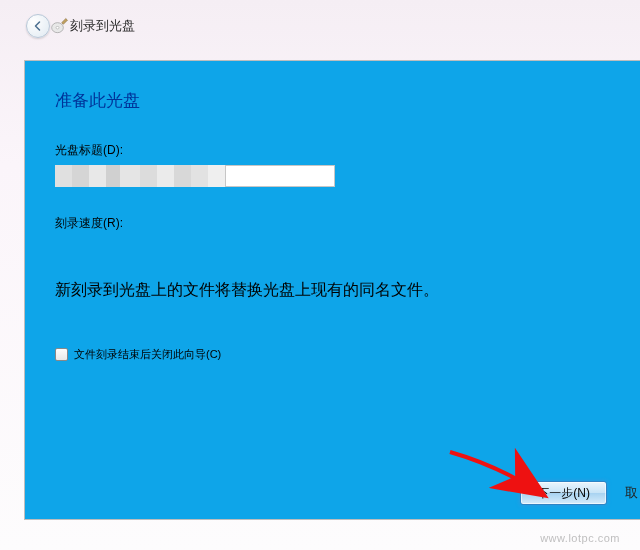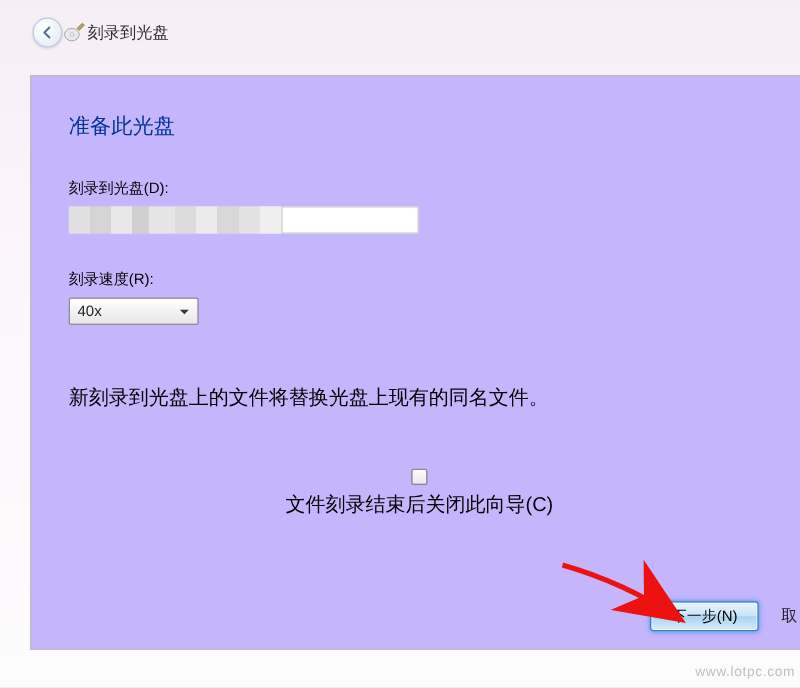--- a/index.html
+++ b/index.html
@@ -36,21 +36,21 @@
   .header-title {
     color: #2b2b2b;
     font-size: 13px;
   }
   .panel {
     position: absolute;
     left: 24px;
     top: 60px;
     right: 0;
     bottom: 30px;
-    background: #c4b5fd;
+    background: #0ea5e9;
     border: 1px solid #bdbdbd;
     border-right: none;
     padding: 28px 24px 20px 30px;
   }
   .page-heading {
     color: #003399;
     font-size: 17px;
     font-weight: normal;
     margin: 0 0 30px 0;
   }
@@ -103,22 +103,21 @@
   }
   .note-text {
     color: #000;
     font-size: 16px;
     margin-bottom: 46px;
   }
   .checkbox-row {
     display: flex;
     align-items: center;
     gap: 6px;
-    font-size: 16px;
-    flex-direction: column;
+    font-size: 11px;
   }
   .checkbox-box {
     width: 13px; height: 13px;
     border: 1px solid #888;
     background: linear-gradient(#fdfdfd,#e9e9e9);
     border-radius: 2px;
   }
   .button-row {
     position: absolute;
     bottom: 14px;
@@ -148,21 +147,21 @@
   .arrow-annotation {
     position: absolute;
     left: 444px;
     top: 448px;
     width: 110px;
     height: 55px;
     pointer-events: none;
   }
   .watermark {
     position: absolute;
-    right: 4px;
+    right: 20px;
     bottom: 6px;
     font-size: 11px;
     color: rgba(140,140,140,0.55);
     letter-spacing: 0.5px;
     pointer-events: none;
   }
 </style>
 </head>
 <body>
 
@@ -179,37 +178,29 @@
       <path d="M14 6 L19 1 L21 3 L16 8 Z" fill="#c0a060" stroke="#7a6030" stroke-width="0.6"></path>
     </svg>
   </div>
   <span class="header-title">刻录到光盘</span>
 </div>
 
 <div class="panel">
   <h1 class="page-heading">准备此光盘</h1>
 
   <div>
-    <div class="field-label">刻录到光盘(D):</div>
+    <div class="field-label">光盘标题(D):</div>
     <div class="title-row">
       <div class="pixelated"></div>
       <input class="text-input" type="text" value="" style="">
     </div>
   </div>
 
   <div class="speed-block">
     <div class="field-label">刻录速度(R):</div>
-    <div class="select-box">
-      <span>40x</span>
-      <span class="chev">
-        <svg viewBox="0 0 10 10" width="9" height="9">
-            <path d="M1 3 L5 7 L9 3 Z" fill="#333"></path>
-          </svg>
-      </span>
-    </div>
   </div>
 
   <div class="note-text">新刻录到光盘上的文件将替换光盘上现有的同名文件。</div>
 
   <div class="checkbox-row">
     <div class="checkbox-box"></div>
     <span>文件刻录结束后关闭此向导(C)</span>
   </div>
 
   <div class="button-row">

